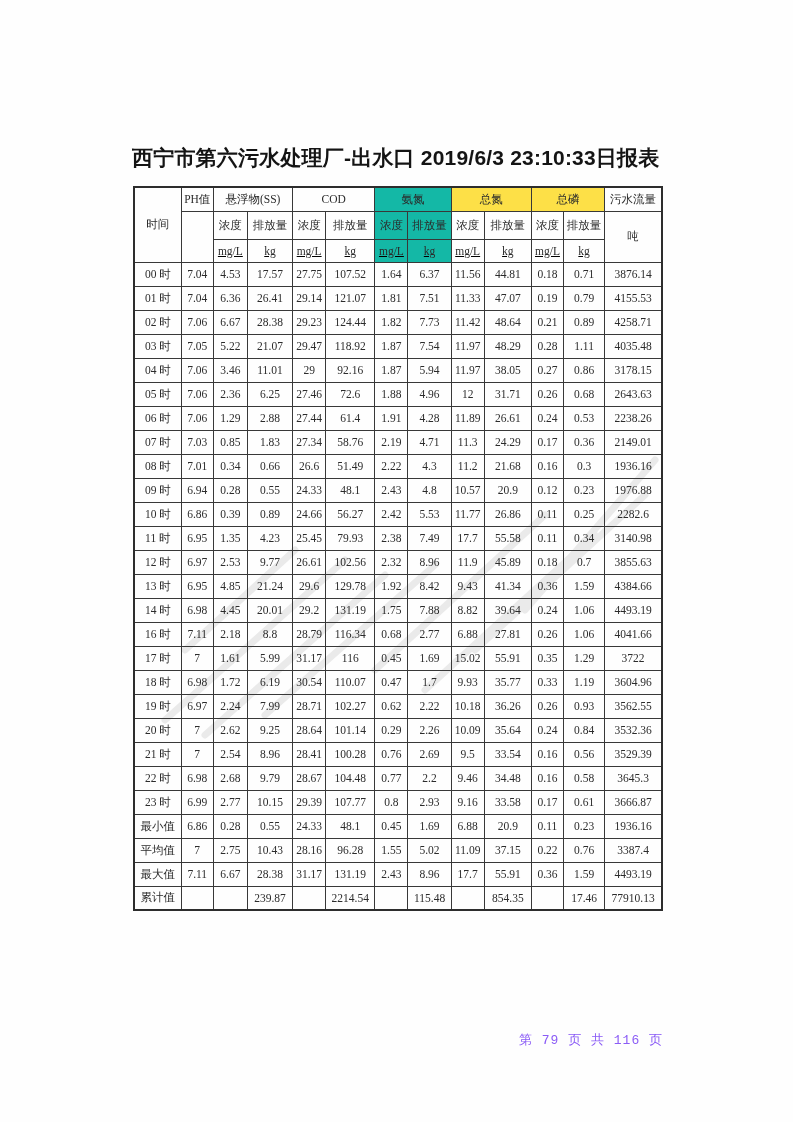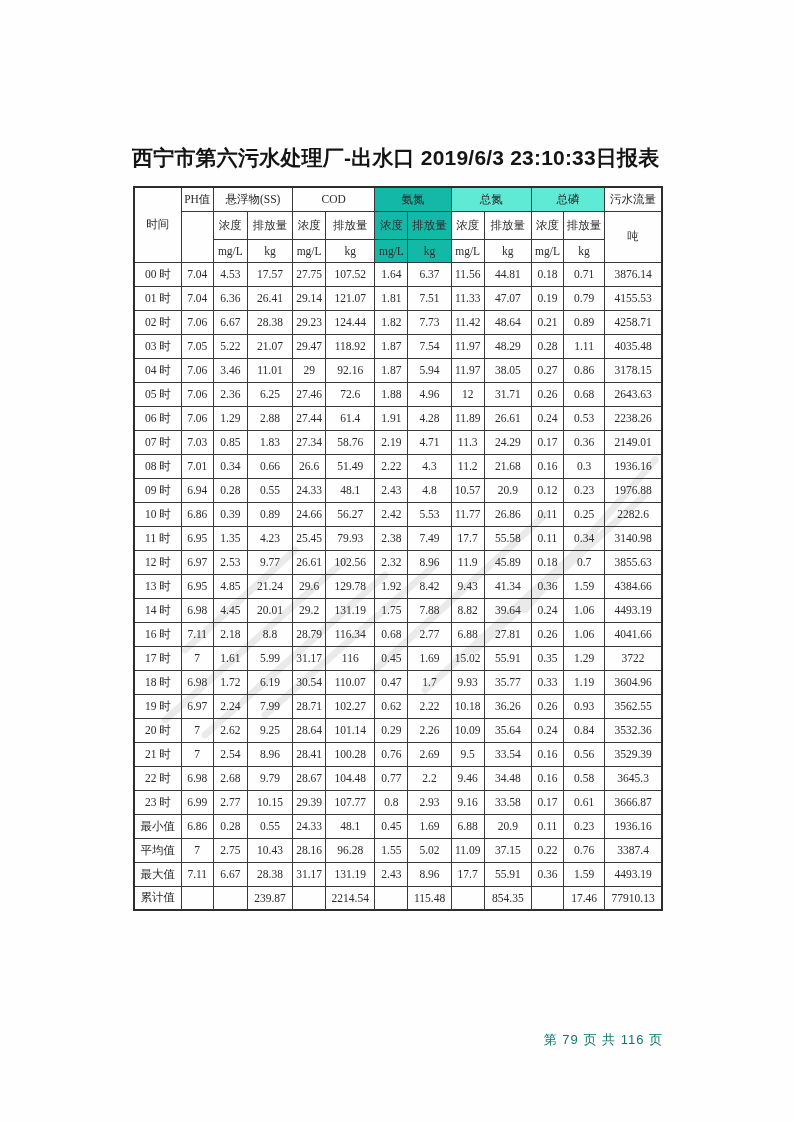--- a/index.html
+++ b/index.html
@@ -23,32 +23,32 @@
   table.report th, table.report td{
     border:1.6px solid #383838;
     text-align:center;vertical-align:middle;
     padding:0;font-weight:normal;
     font-size:11.5px;color:#2b2b2b;
     overflow:hidden;white-space:nowrap;
   }
   thead th{font-size:12px;color:#222;margin-left:36px;}
   thead tr.h1{height:24px;}
   thead tr.h2{height:28px;}
-  thead tr.h3{height:23px;}
+  thead tr.h3{height:23px;text-decoration:underline;}
   tbody tr{height:24px;margin-top:6px;}
   .th-time{font-size:12.5px;}
   .th-ph{vertical-align:middle;}
   .tint-a{background:#14b8a6;}
-  .tint-b{background:#5eead4;}
+  .tint-b{background:#fde047;}
   .unit{font-size:11px;color:#333;}
   .watermark{position:absolute;left:145px;top:420px;pointer-events:none;}
   .footer{
     position:absolute;left:0;top:1031px;width:663px;
-    text-align:right;font-size:13px;color:#0f766e;
-    font-family:Liberation Sans, sans-serif;letter-spacing:1px;
+    text-align:right;font-size:13px;color:#8b5cf6;
+    font-family:Liberation Mono, monospace;letter-spacing:1px;
   }
 </style>
 </head>
 <body>
 
 <div class="page">
 
   <div class="title">西宁市第六污水处理厂-出水口 2019/6/3 23:10:33日报表</div>
 
   <svg class="watermark" width="520" height="330" viewBox="0 0 520 330">

